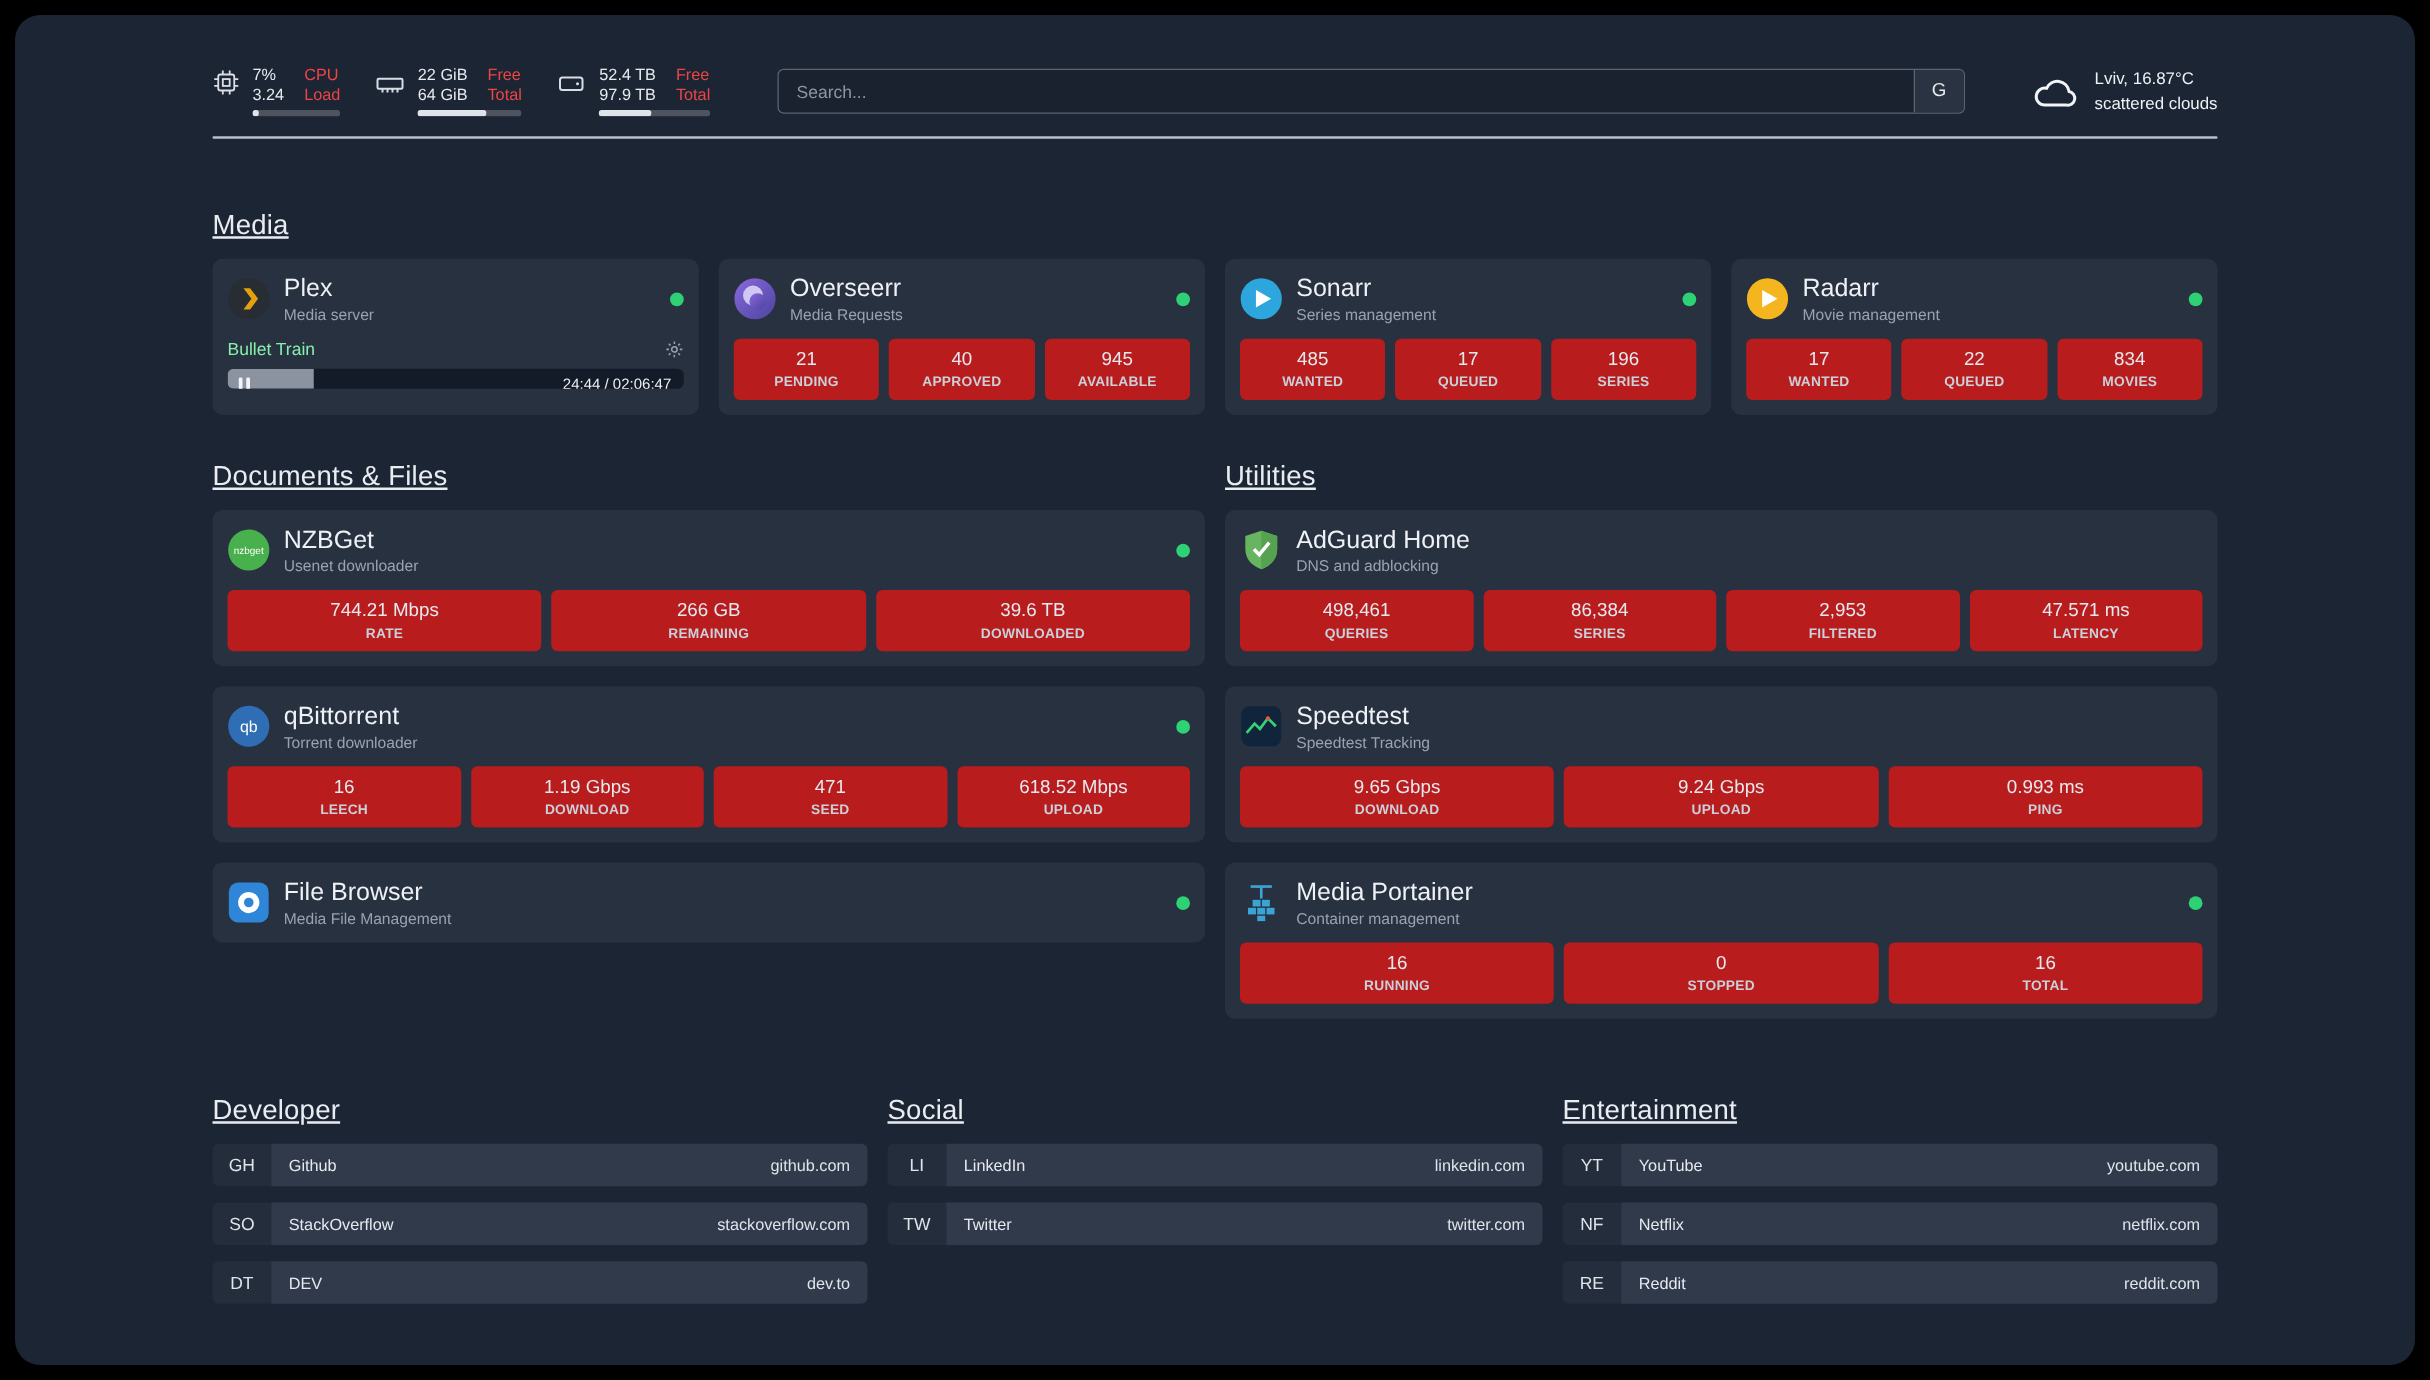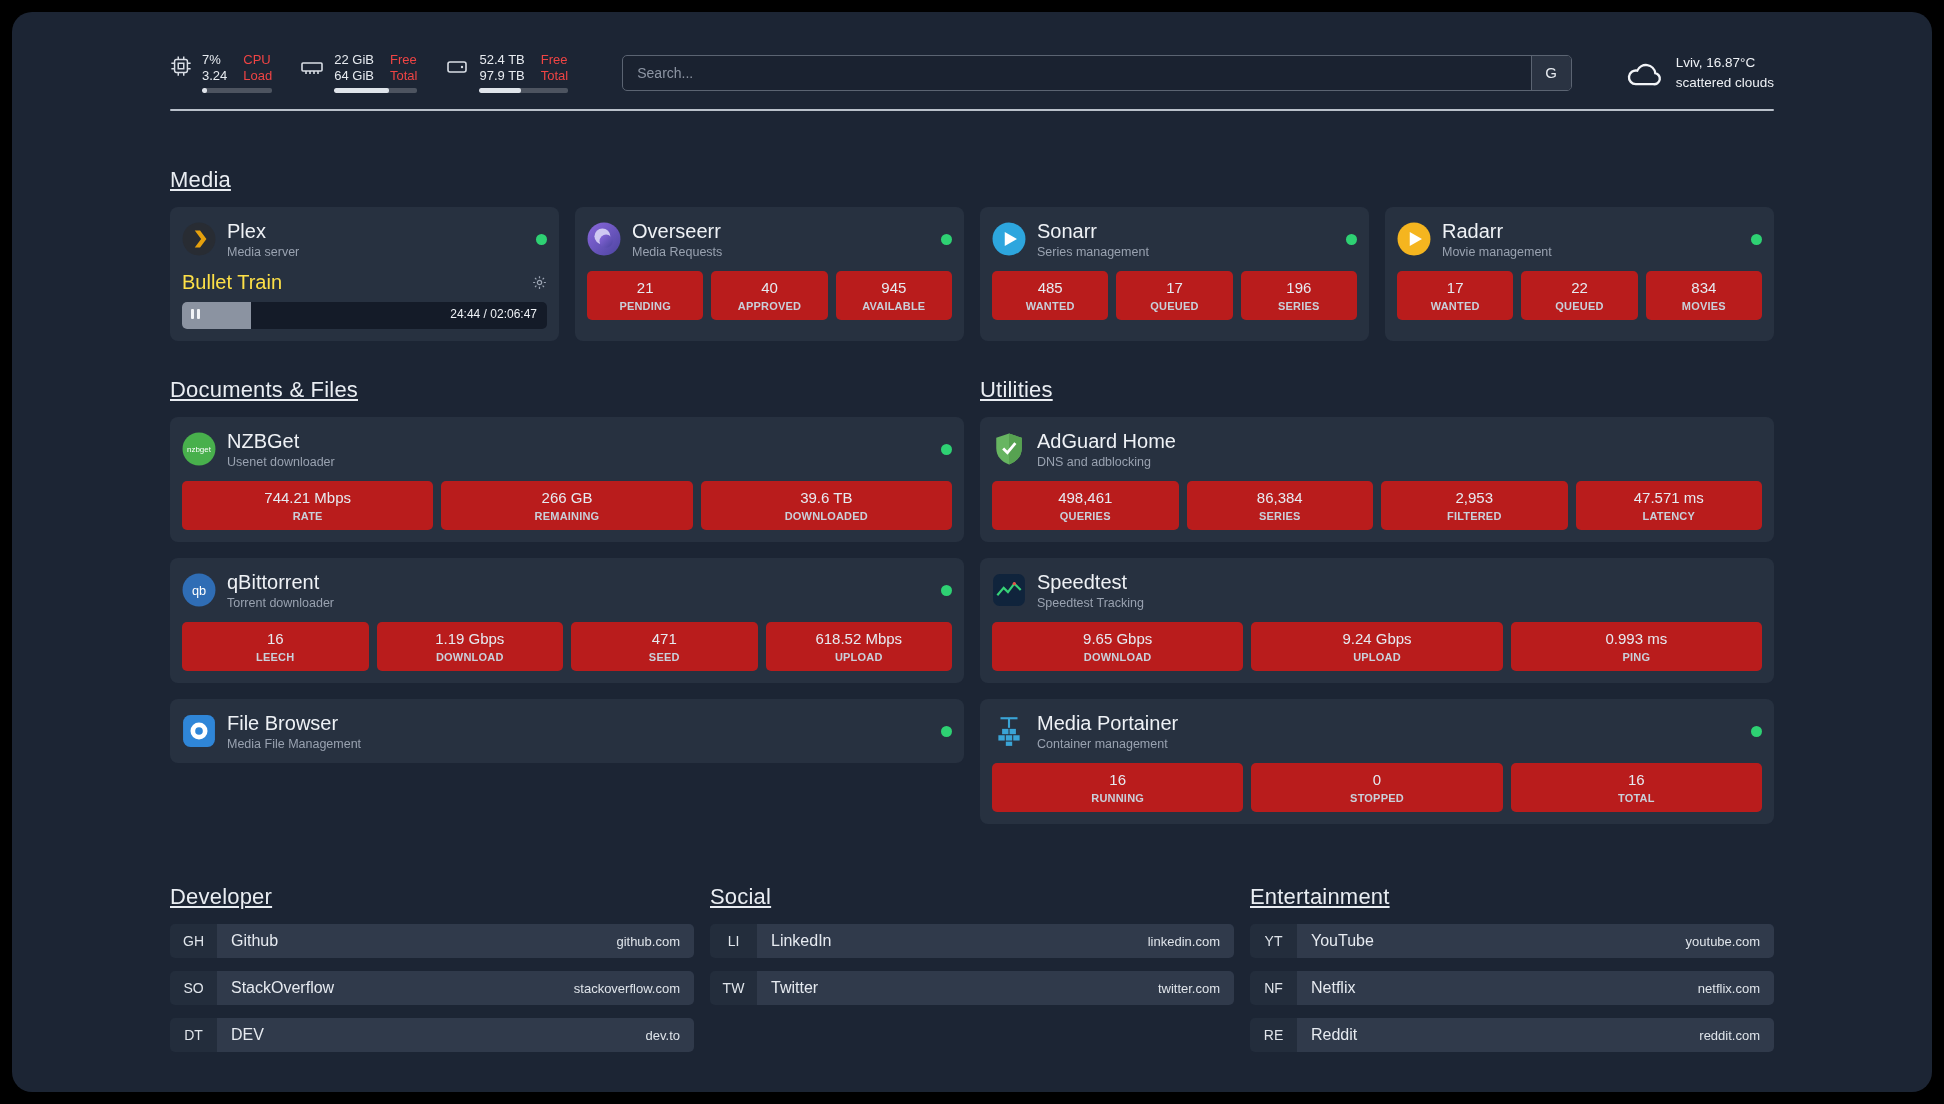--- a/index.html
+++ b/index.html
@@ -42,34 +42,34 @@
   .svc-icon { width: 34px; height: 34px; flex: 0 0 34px; display: flex; align-items: center; justify-content: center; }
   .svc-name { font-size: 20px; color: #eef1f5; font-weight: 500; line-height: 1.2; }
   .svc-sub { font-size: 12.5px; color: #99a2b0; margin-top: 2px; }
   .dot { width: 11px; height: 11px; border-radius: 50%; background: #2ed173; margin-left: auto; flex: 0 0 11px; }
   .stats { display: flex; gap: 8px; margin-top: 12px; }
   .stat { flex: 1; background: #b91c1c; border-radius: 5px; padding: 8px 4px; text-align: center; }
   .stat-val { font-size: 15px; color: #e6eaf0; }
   .stat-lab { font-size: 11px; font-weight: 700; color: #c9d0da; margin-top: 4px; letter-spacing: .2px; }
   
   .player-top { display: flex; align-items: center; justify-content: space-between; margin-top: 12px; }
-  .player-title { font-size: 20px; color: #fde047; }
+  .player-title { font-size: 14px; color: #86efac; }
   .gear { cursor: pointer; display: flex; }
-  .player-bar { position: relative; height: 27px; background: #141b28; border-radius: 5px; margin-top: 8px; overflow: hidden; }
+  .player-bar { position: relative; height: 16px; background: #141b28; border-radius: 5px; margin-top: 8px; overflow: hidden; }
   .player-fill { position: absolute; left: 0; top: 0; bottom: 0; background: #8b93a1; }
   .pause { position: absolute; left: 9px; top: 7px; display: flex; gap: 3px; cursor: pointer; z-index: 2; }
   .pause i { display: block; width: 3px; height: 10px; background: #f2f4f7; border-radius: 1px; }
   .player-time { position: absolute; right: 10px; top: 0; line-height: 24px; font-size: 12px; color: #eef1f5; z-index: 2; }
   
   .bm-row { display: flex; height: 34px; margin-bottom: 13px; cursor: pointer; }
   .bm-abbr { width: 47px; background: #232d3c; border-radius: 5px 0 0 5px;
     display: flex; align-items: center; justify-content: center; font-size: 14px; color: #dfe4ea; }
   .bm-pill { flex: 1; background: #303a4b; border-radius: 0 5px 5px 0; padding: 0 14px;
     display: flex; align-items: center; justify-content: space-between; }
-  .bm-name { font-size: 16px; color: #e6eaf0; }
+  .bm-name { font-size: 13px; color: #e6eaf0; }
   .bm-url { font-size: 13px; color: #dfe4ea; }
 </style>
 </head>
 <body>
 
 <div class="dash">
 
   <div class="topbar">
 
     <div class="res">

